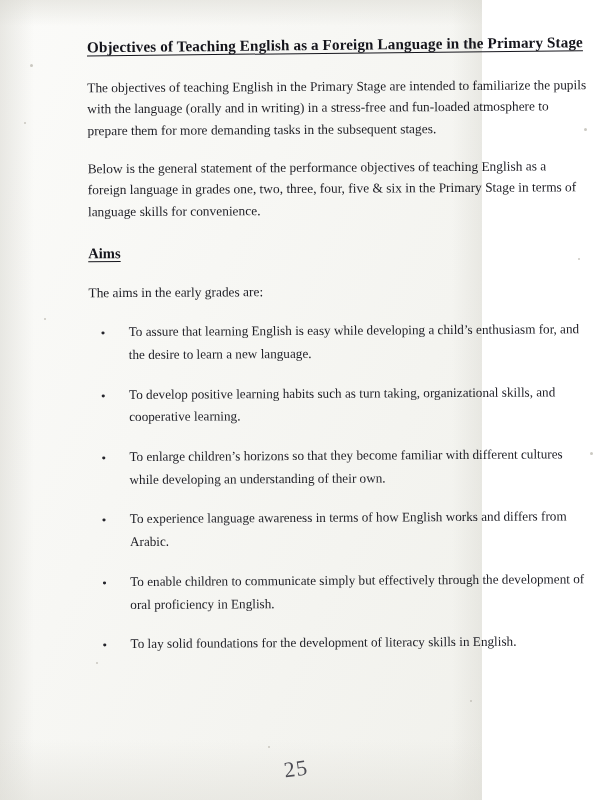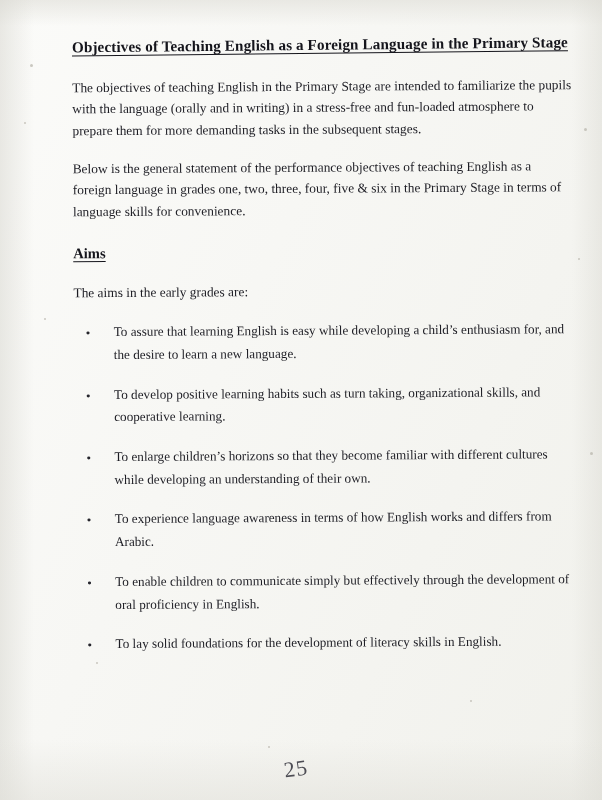--- a/index.html
+++ b/index.html
@@ -9,24 +9,25 @@
   body {
     width: 602px;
     height: 800px;
     background: #ffffff;
     font-family: "Liberation Serif", serif;
     color: #1b1b22;
     overflow: hidden;
   }
   .page {
     position: relative;
-    width: 602px;
+    width: 482px;
     height: 800px;
     background: linear-gradient(115deg, #fbfbf9 0%, #f7f7f4 40%, #f4f4f0 70%, #f1f1ec 100%);
     box-sizing: border-box;
+    padding-left: 15px;
   }
   
   .scan-shadow-top {
     position: absolute;
     top: 0; left: 0; right: 0;
     height: 26px;
     background: linear-gradient(to bottom, rgba(220,219,212,0.55), rgba(255,255,255,0));
     pointer-events: none;
   }
   .scan-shadow-left {

